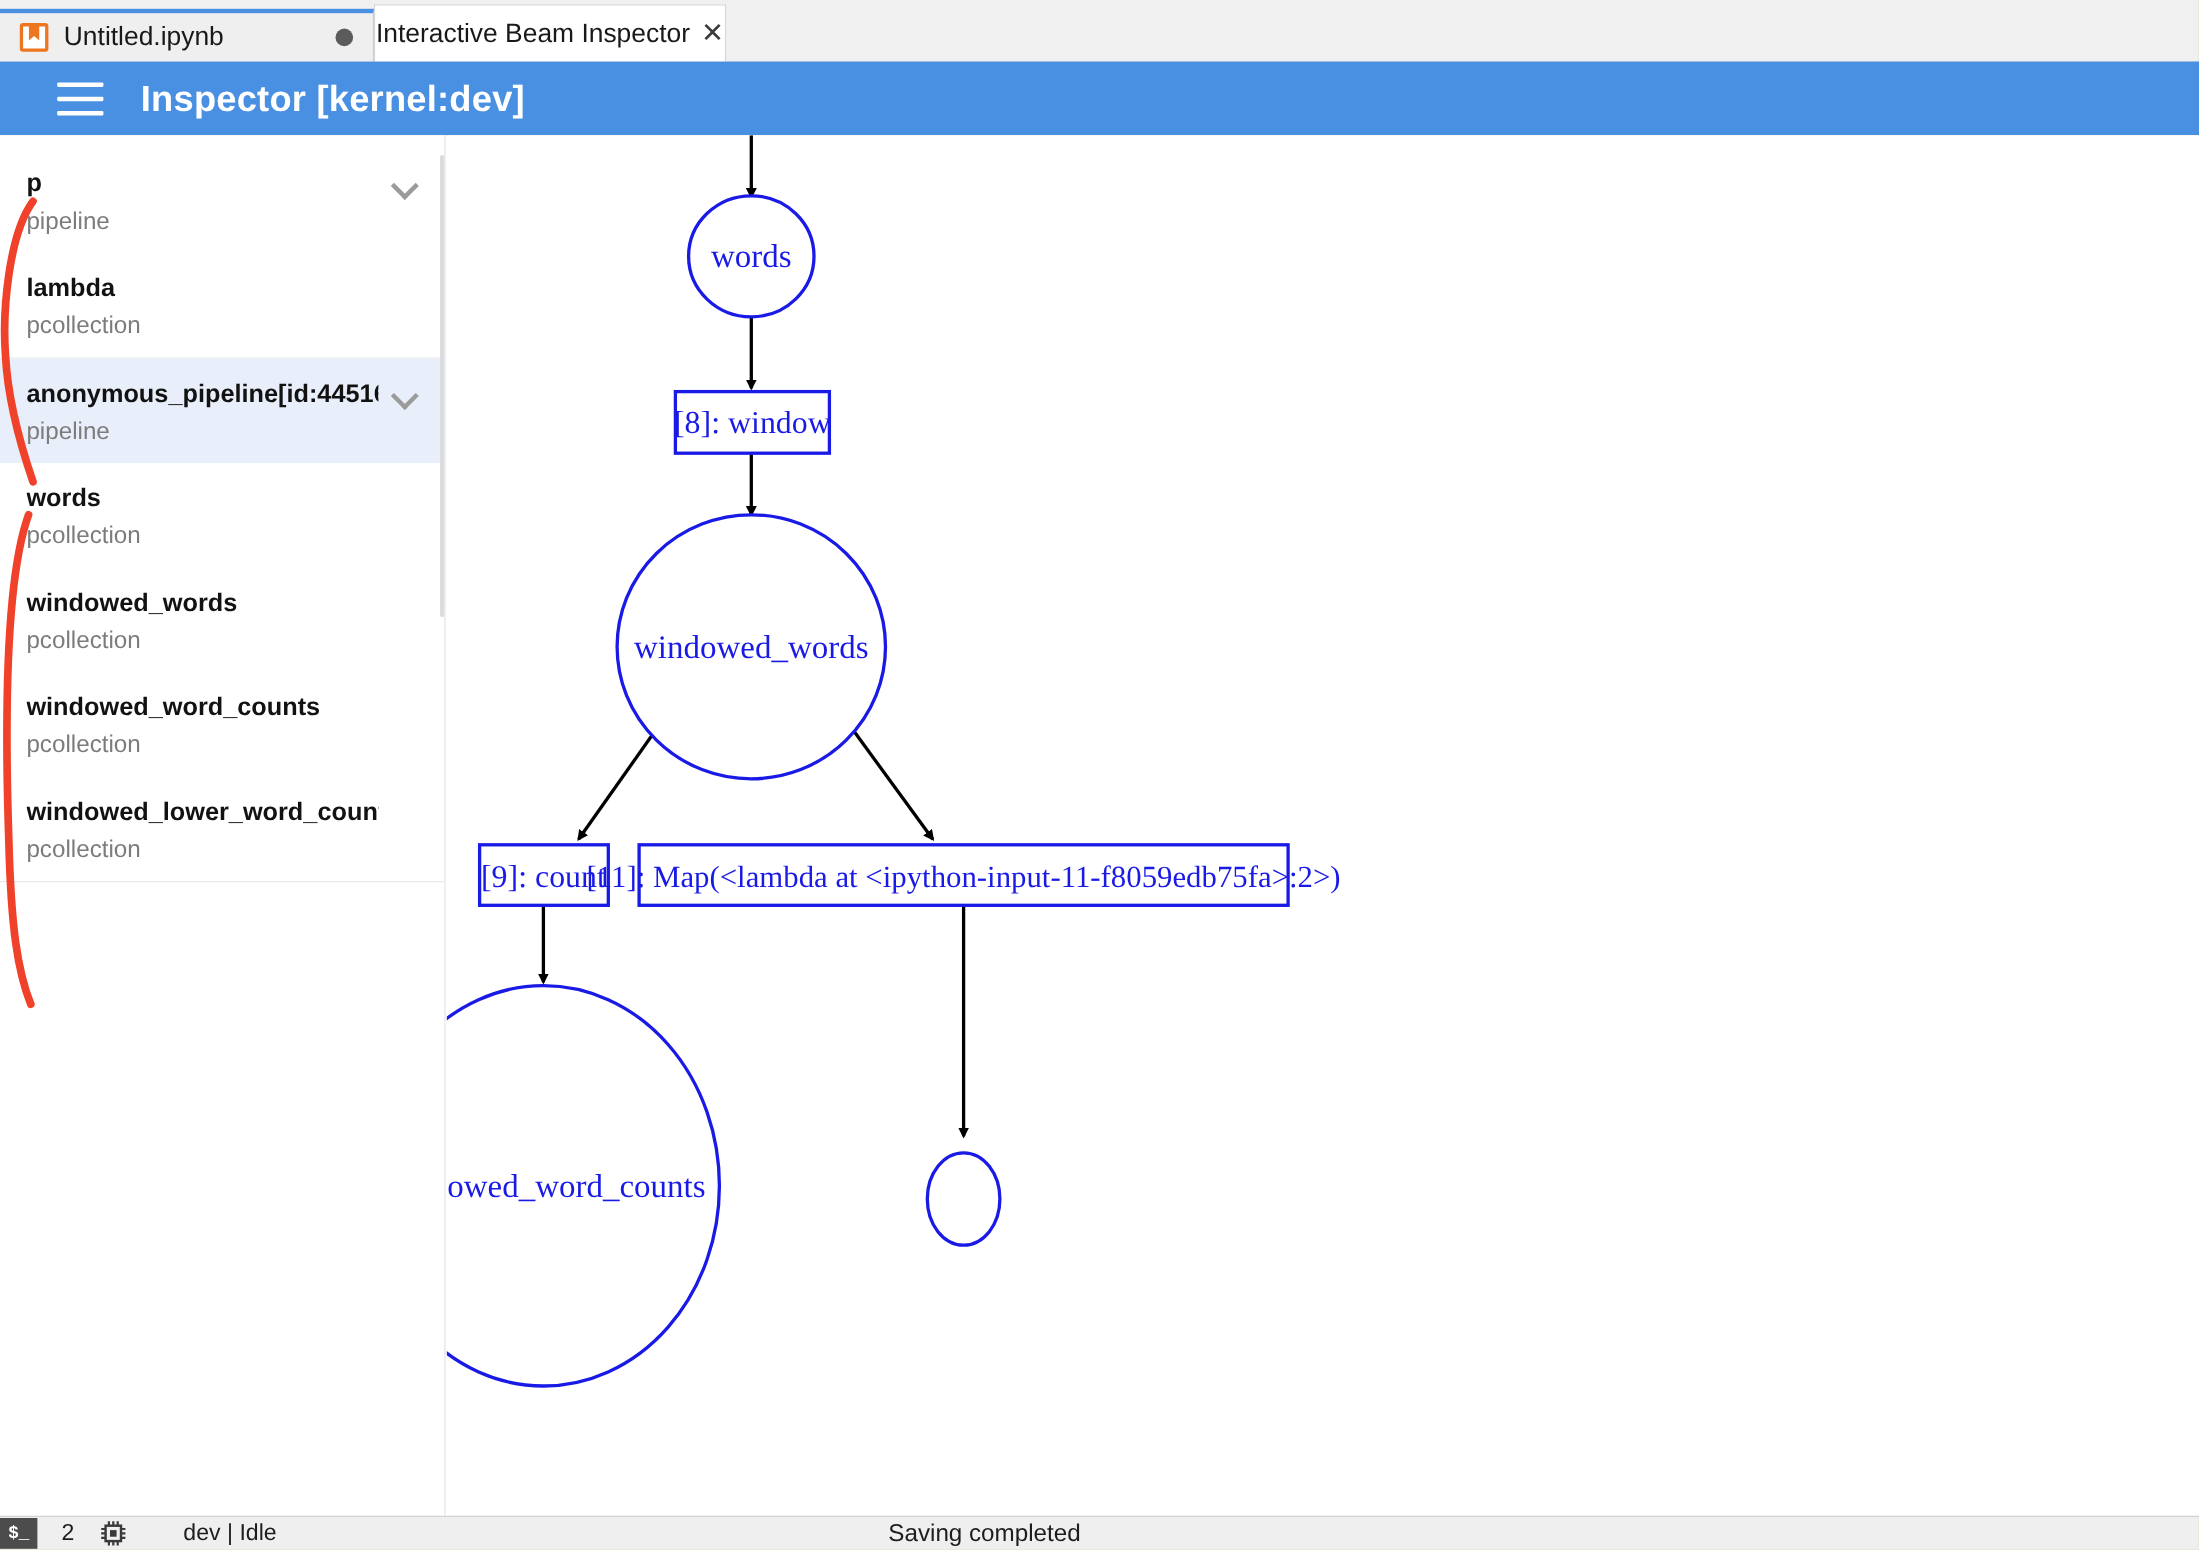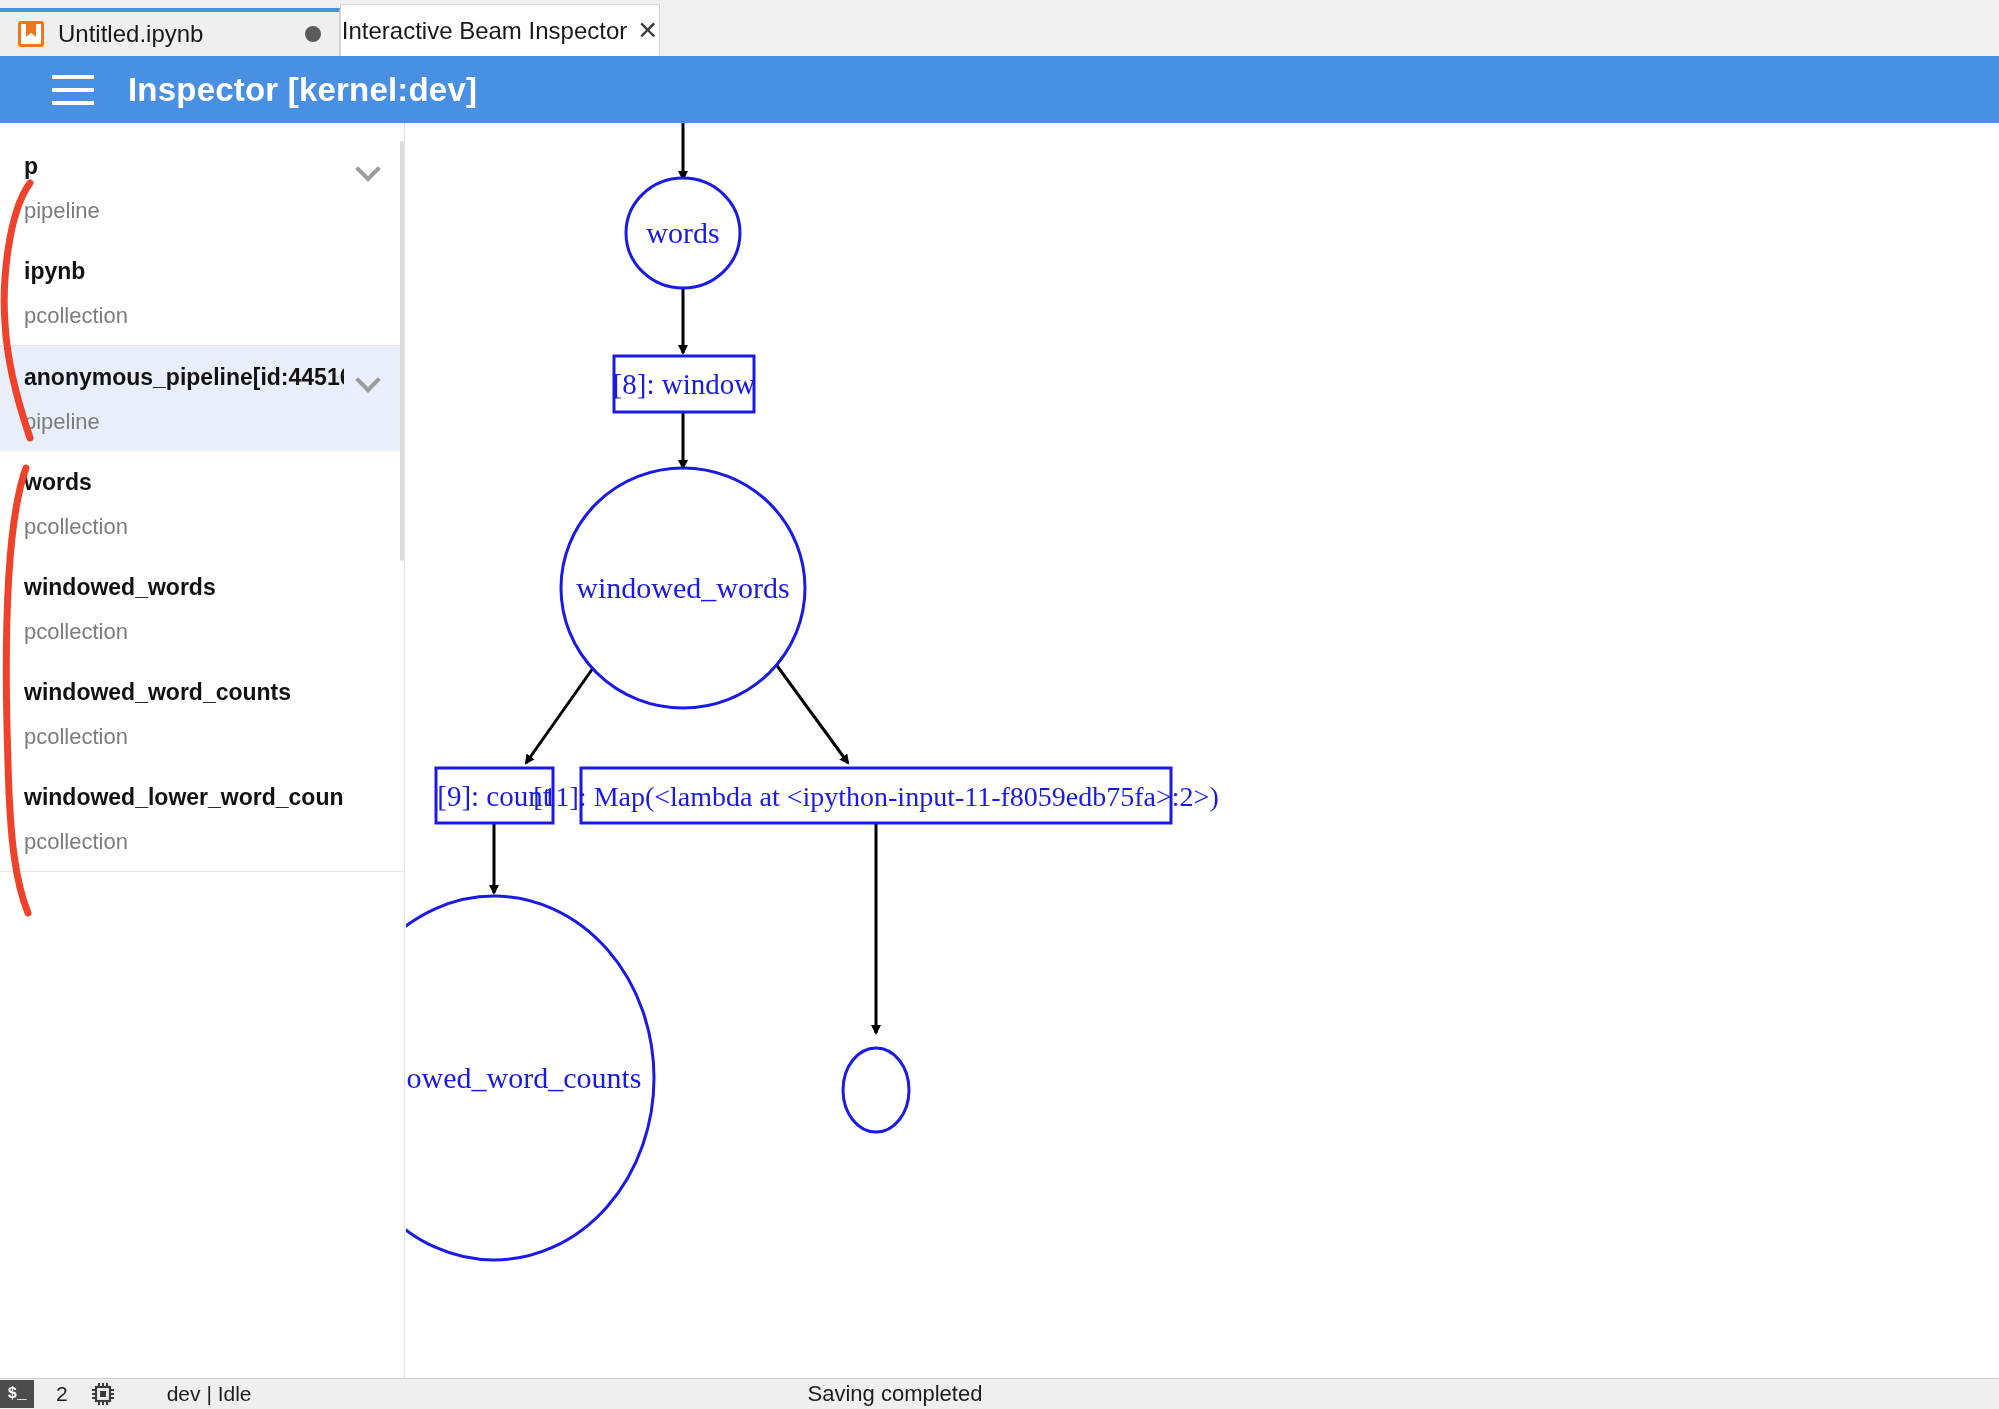--- a/index.html
+++ b/index.html
@@ -94,21 +94,21 @@
     position:relative;padding:18px 22px 16px 24px;box-sizing:border-box;
     cursor:pointer;
   }
   .sb-item.selected{background:#e8effa;}
   .sb-row{display:flex;align-items:center;justify-content:space-between;}
   .sb-name{
     font-size:23px;font-weight:bold;color:#121212;
     white-space:nowrap;overflow:hidden;text-overflow:clip;
     max-width:320px;
   }
-  .sb-type{font-size:22px;color:#7c7c7c;margin-top:18px;}
+  .sb-type{font-size:22px;color:#7c7c7c;margin-top:8px;}
   .chev{
     width:26px;height:26px;flex:0 0 26px;position:relative;margin-left:12px;
   }
   .chev:before{
     content:"";position:absolute;left:3px;top:6px;width:14px;height:14px;
     border-right:4px solid #9b9b9b;border-bottom:4px solid #9b9b9b;
     transform:rotate(45deg);
   }
 
   .sb-scroll-track{
@@ -180,21 +180,21 @@
       <div class="sb-group">
         <div class="sb-item" style="padding-top:30px;">
           <div class="sb-row">
             <span class="sb-name">p</span>
             <span class="chev"></span>
           </div>
           <div class="sb-type">pipeline</div>
         </div>
         <div class="sb-item">
           <div class="sb-row">
-            <span class="sb-name">ipynb</span>
+            <span class="sb-name">lambda</span>
           </div>
           <div class="sb-type">pcollection</div>
         </div>
       </div>
 
       <div class="sb-group">
         <div class="sb-item selected">
           <div class="sb-row">
             <span class="sb-name">anonymous_pipeline[id:44516…</span>
             <span class="chev"></span>

